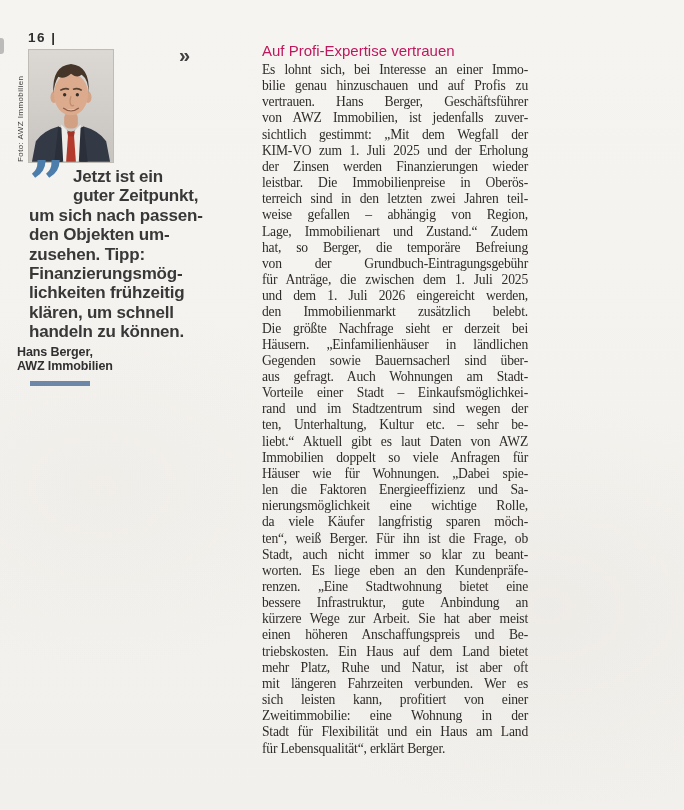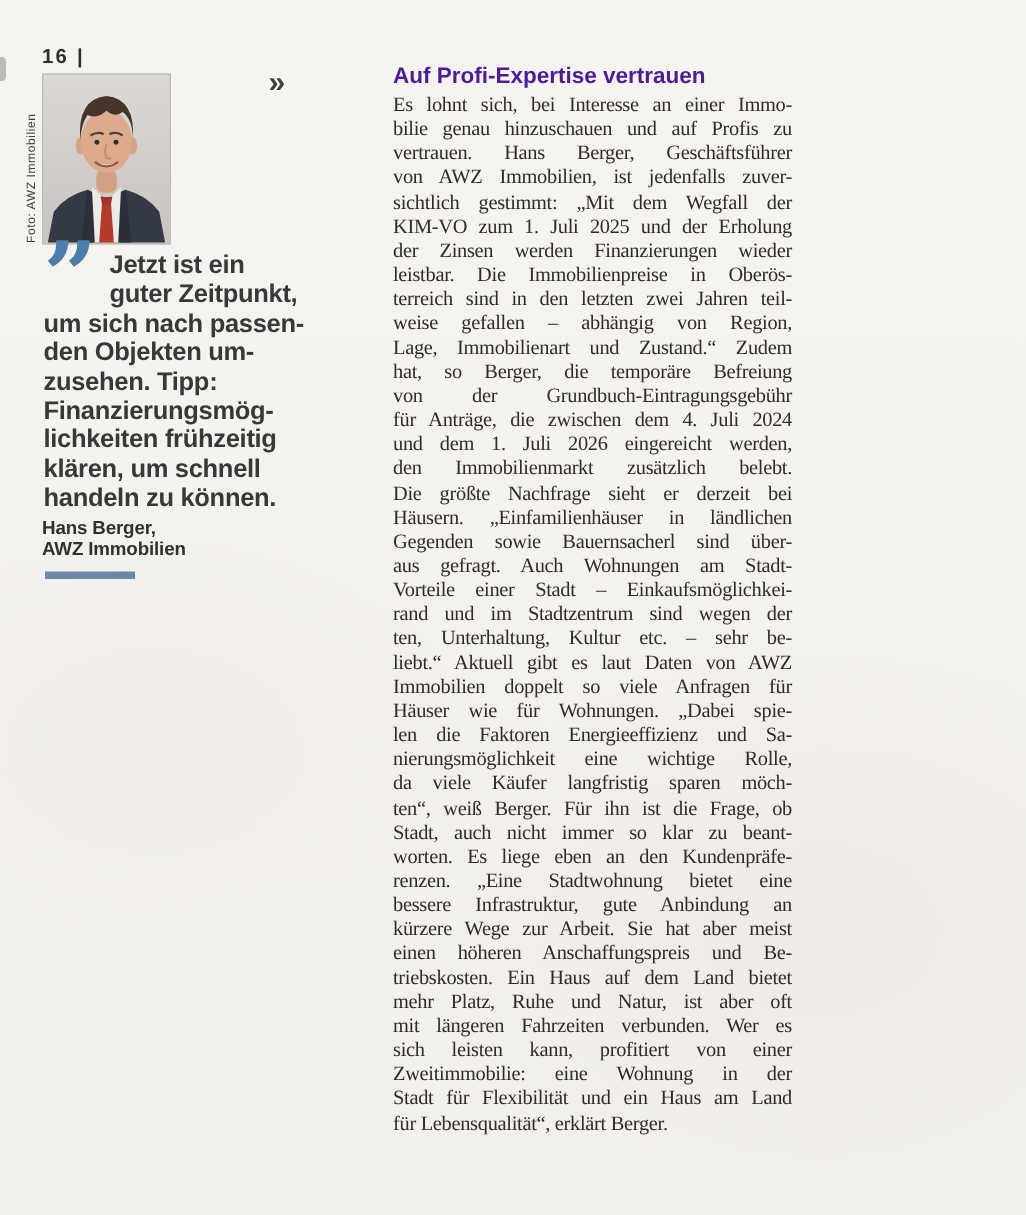--- a/index.html
+++ b/index.html
@@ -38,31 +38,31 @@
     color:#383838;letter-spacing:-0.2px;
   }
   .qmark{
     float:left;width:44px;height:39px;
     font-family:"DejaVu Serif",serif;font-weight:700;
     font-size:62px;line-height:40px;color:#4d7dab;
     letter-spacing:-4px;margin-top:-3px;
   }
   .pq-line{white-space:nowrap;}
   .attribution{
-    position:absolute;left:28px;top:345px;
+    position:absolute;left:17px;top:345px;
     font-size:12.5px;line-height:14px;font-weight:700;color:#303030;
     letter-spacing:-0.1px;
   }
   .blue-bar{
     position:absolute;left:30px;top:381px;width:60px;height:4.5px;
     background:#6d87a8;
   }
   .article{position:absolute;left:262px;top:43px;width:266px;}
   .article-heading{
-    font-size:15px;line-height:16px;font-weight:700;color:#4c1d95;
+    font-size:15px;line-height:16px;font-weight:400;color:#be185d;
     letter-spacing:0;margin:0 0 3px 0;
   }
   .article-line{
     font-family:"Liberation Serif",serif;
     font-size:13.6px;line-height:16.16px;letter-spacing:-0.2px;
     color:#2e2b28;
     text-align:justify;text-align-last:justify;
     height:16.16px;
   }
   .article-line:last-of-type{text-align-last:left;}
@@ -151,21 +151,21 @@
       <div class="article-line">von AWZ Immobilien, ist jedenfalls zuver-</div>
       <div class="article-line">sichtlich gestimmt: „Mit dem Wegfall der</div>
       <div class="article-line">KIM-VO zum 1. Juli 2025 und der Erholung</div>
       <div class="article-line">der Zinsen werden Finanzierungen wieder</div>
       <div class="article-line">leistbar. Die Immobilienpreise in Oberös-</div>
       <div class="article-line">terreich sind in den letzten zwei Jahren teil-</div>
       <div class="article-line">weise gefallen – abhängig von Region,</div>
       <div class="article-line">Lage, Immobilienart und Zustand.“ Zudem</div>
       <div class="article-line">hat, so Berger, die temporäre Befreiung</div>
       <div class="article-line">von der Grundbuch-Eintragungsgebühr</div>
-      <div class="article-line">für Anträge, die zwischen dem 4. Juli 2024</div>
+      <div class="article-line">für Anträge, die zwischen dem 1. Juli 2025</div>
       <div class="article-line">und dem 1. Juli 2026 eingereicht werden,</div>
       <div class="article-line">den Immobilienmarkt zusätzlich belebt.</div>
       <div class="article-line">Die größte Nachfrage sieht er derzeit bei</div>
       <div class="article-line">Häusern. „Einfamilienhäuser in ländlichen</div>
       <div class="article-line">Gegenden sowie Bauernsacherl sind über-</div>
       <div class="article-line">aus gefragt. Auch Wohnungen am Stadt-</div>
       <div class="article-line">Vorteile einer Stadt – Einkaufsmöglichkei-</div>
       <div class="article-line">rand und im Stadtzentrum sind wegen der</div>
       <div class="article-line">ten, Unterhaltung, Kultur etc. – sehr be-</div>
       <div class="article-line">liebt.“ Aktuell gibt es laut Daten von AWZ</div>

